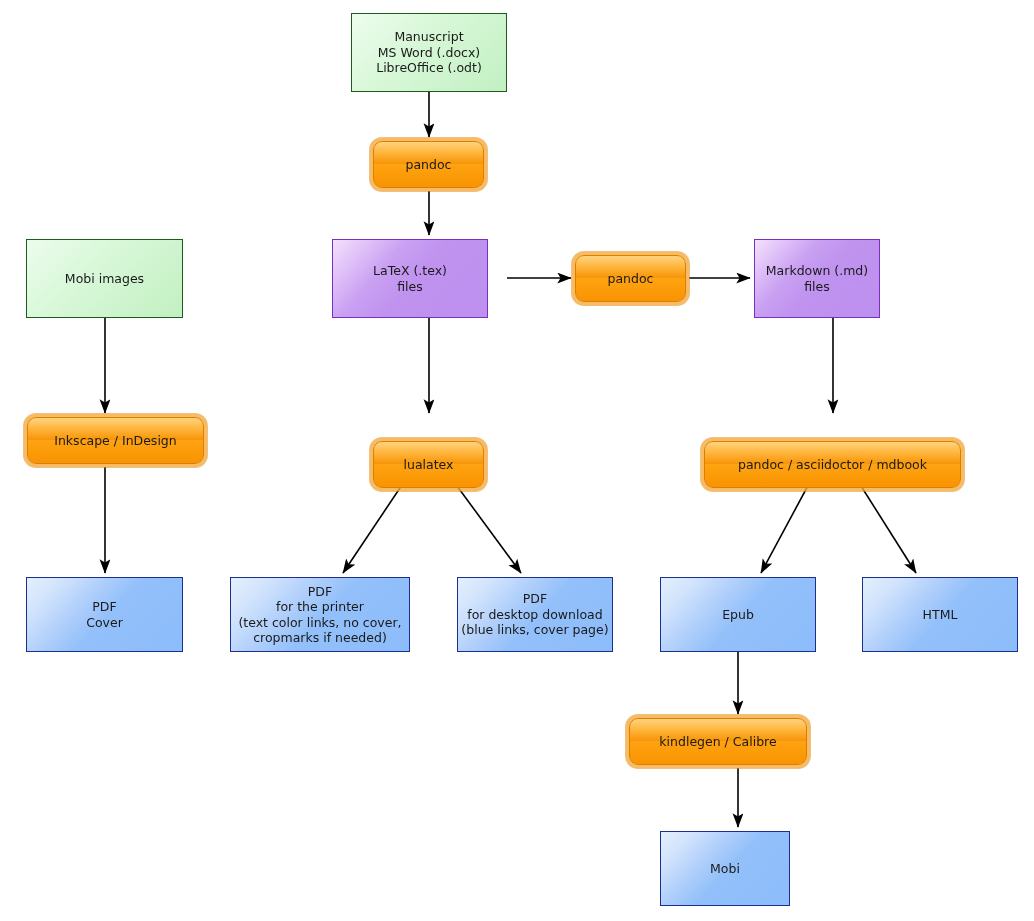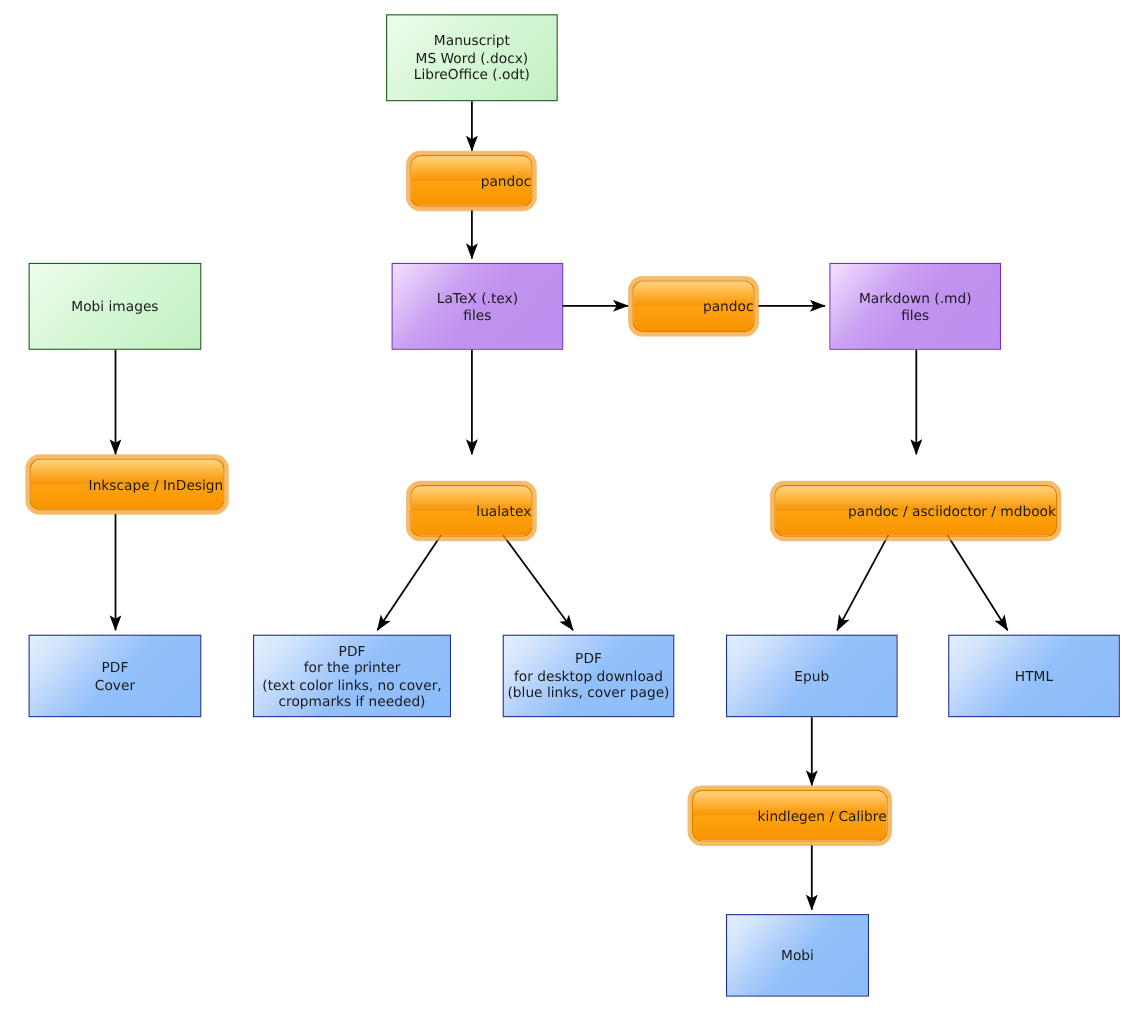--- a/index.html
+++ b/index.html
@@ -75,21 +75,20 @@
       linear-gradient(to bottom,
         #ffd37e 0%,
         #ffb53d 24%,
         #f79406 49%,
         #ffa312 50%,
         #fb9a07 78%,
         #f99405 100%);
     box-shadow:
       0 0 0 3px rgba(255, 183, 77, 0.55),
       0 0 0 4px rgba(226, 140, 20, 0.55);
-    justify-content: flex-end;
   }
   .node.orange .node-label { position: relative; z-index: 2; }
 </style>
 </head>
 <body>
 
 <div id="canvas">
   <svg class="edges" viewBox="0 0 1034 921" xmlns="http://www.w3.org/2000/svg">
     <defs>
       <marker id="arrowhead" markerWidth="10" markerHeight="10" refX="8.6" refY="3.4" orient="auto" markerUnits="strokeWidth">
@@ -112,24 +111,24 @@
         <line x1="738" y1="652" x2="738" y2="714" stroke="#000000" stroke-width="1.6" marker-end="url(#arrowhead)"></line>
         <line x1="738" y1="768" x2="738" y2="827" stroke="#000000" stroke-width="1.6" marker-end="url(#arrowhead)"></line>
       </g>
   </svg>
 
   <div id="node-layer">
       <div class="node green" style="left: 351px; top: 13px; width: 156px; height: 79px;"><span class="node-label">Manuscript
 MS Word (.docx)
 LibreOffice (.odt)</span></div>
       <div class="node orange" style="left: 373px; top: 141px; width: 111px; height: 47px;"><span class="node-label">pandoc</span></div>
-      <div class="node purple" style="left: 356px; top: 239px; width: 156px; height: 79px;"><span class="node-label">LaTeX (.tex)
+      <div class="node purple" style="left: 332px; top: 239px; width: 156px; height: 79px;"><span class="node-label">LaTeX (.tex)
 files</span></div>
       <div class="node orange" style="left: 575px; top: 255px; width: 111px; height: 47px;"><span class="node-label">pandoc</span></div>
-      <div class="node purple" style="left: 754px; top: 239px; width: 156px; height: 79px;"><span class="node-label">Markdown (.md)
+      <div class="node purple" style="left: 754px; top: 239px; width: 126px; height: 79px;"><span class="node-label">Markdown (.md)
 files</span></div>
       <div class="node green" style="left: 26px; top: 239px; width: 157px; height: 79px;"><span class="node-label">Mobi images</span></div>
       <div class="node orange" style="left: 27px; top: 417px; width: 177px; height: 47px;"><span class="node-label">Inkscape / InDesign</span></div>
       <div class="node orange" style="left: 373px; top: 417px; width: 111px; height: 47px; margin-top: 24px;"><span class="node-label">lualatex</span></div>
       <div class="node orange" style="left: 704px; top: 441px; width: 257px; height: 47px;"><span class="node-label">pandoc / asciidoctor / mdbook</span></div>
       <div class="node blue" style="left: 26px; top: 577px; width: 157px; height: 75px;"><span class="node-label">PDF
 Cover</span></div>
       <div class="node blue" style="left: 230px; top: 577px; width: 180px; height: 75px;"><span class="node-label">PDF
 for the printer
 (text color links, no cover,

